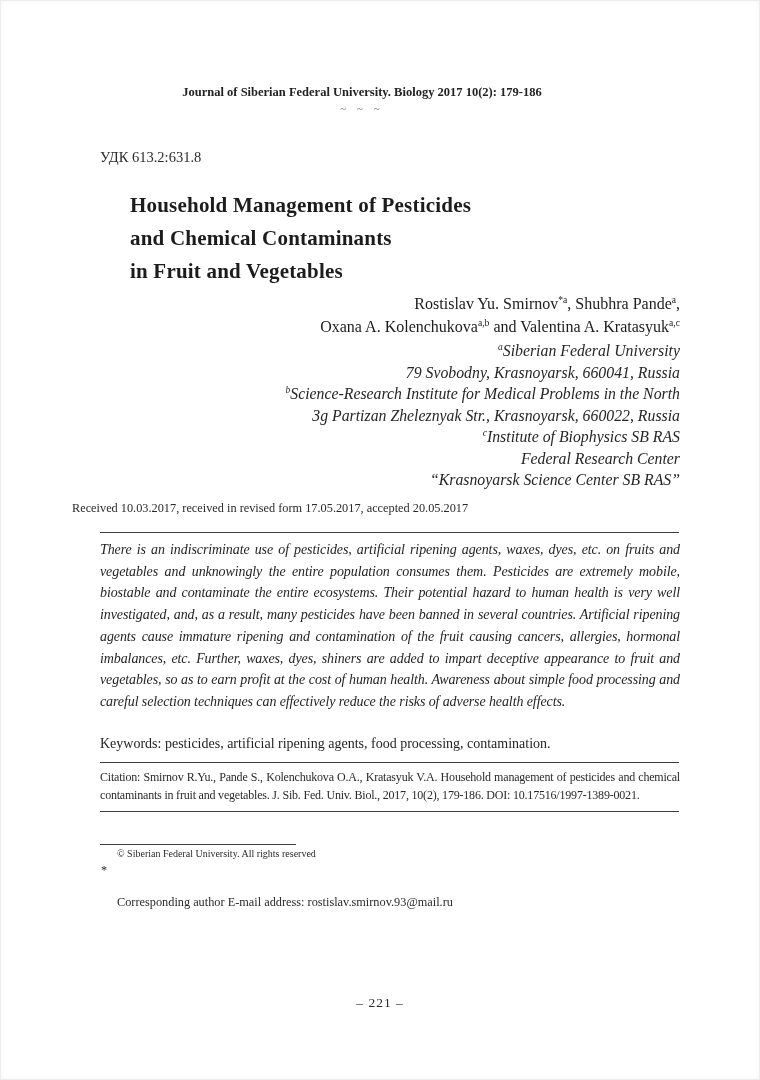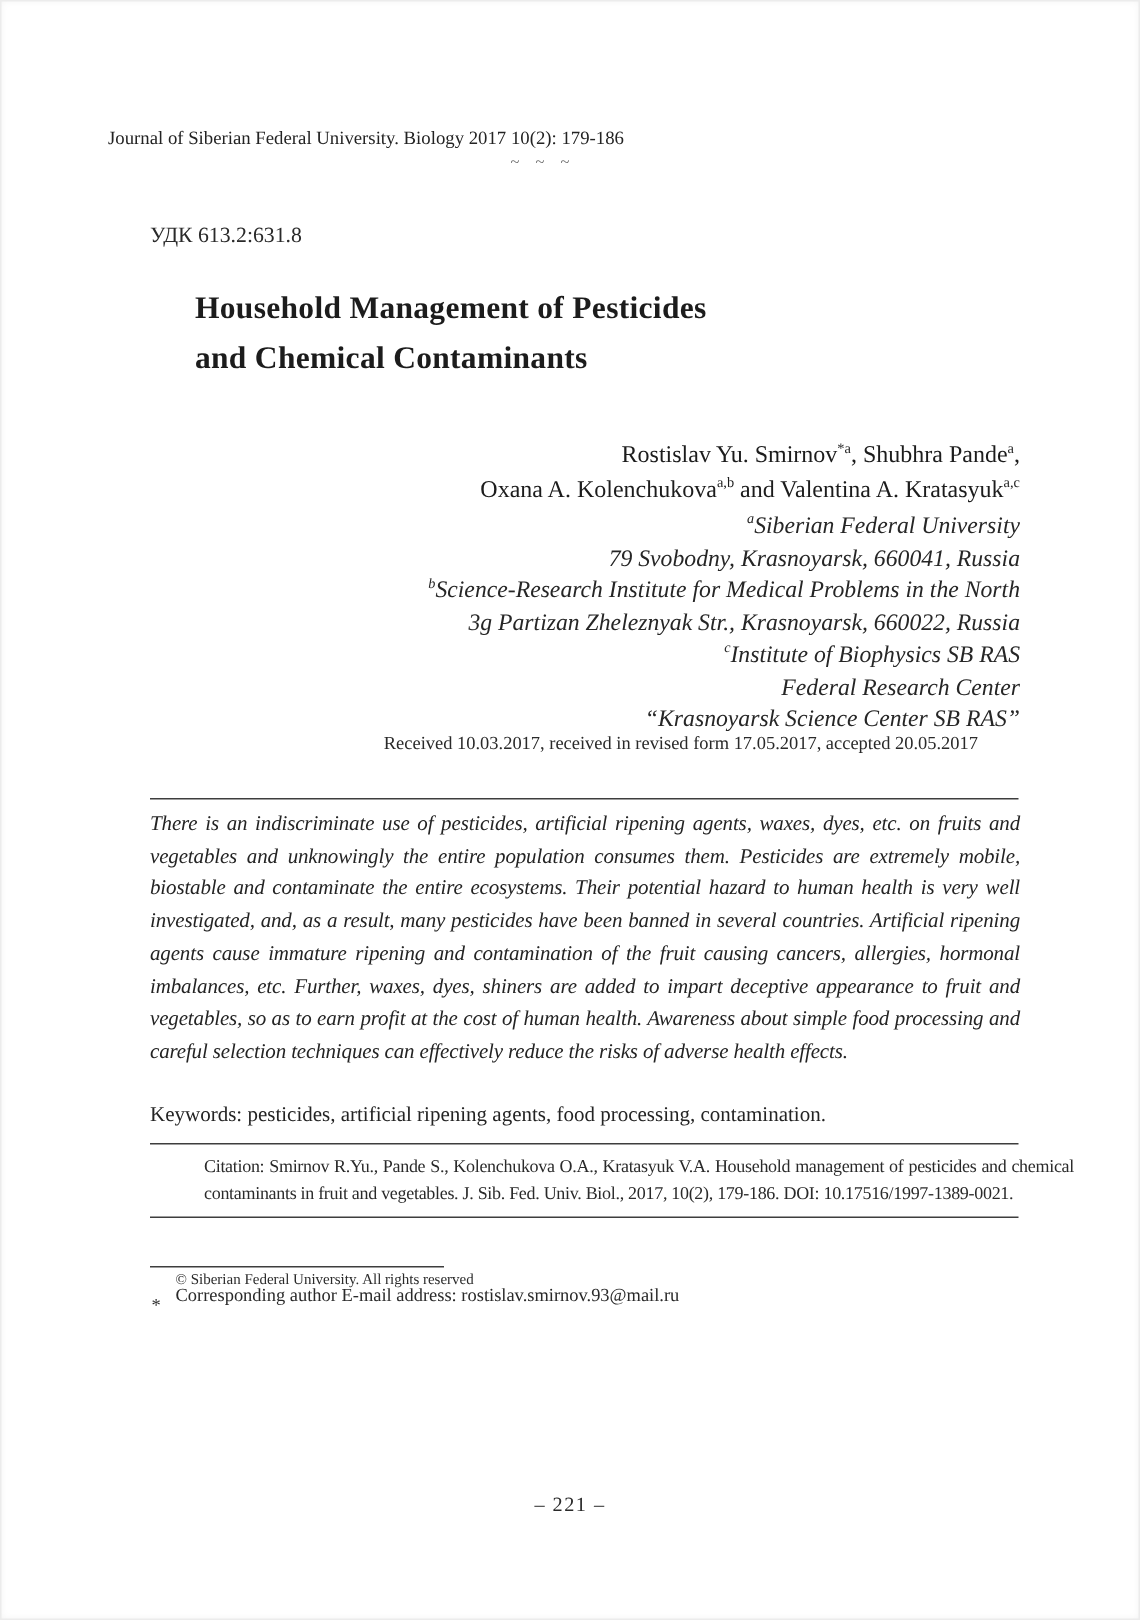--- a/index.html
+++ b/index.html
@@ -7,21 +7,21 @@
     position:relative;
     width:760px;height:1080px;
     background:#ffffff;
     font-family:"Liberation Serif","DejaVu Serif",serif;
     color:#262626;
     box-shadow:inset 0 0 0 1px #ececec, inset 0 0 6px rgba(0,0,0,0.06);
     overflow:hidden;
   }
   .journal-header{
     position:absolute;left:72px;top:85px;width:580px;
-    text-align:left;font-size:12.5px;color:#232323;
+    text-align:center;font-size:12.5px;color:#232323;font-weight:bold;
   }
   .ornament{
     position:absolute;left:72px;top:102px;width:580px;
     text-align:center;font-size:11px;color:#6a6a6a;letter-spacing:4px;
   }
   .udc{
     position:absolute;left:100px;top:149px;
     font-size:14.5px;color:#2a2a2a;
   }
   .title{
@@ -32,64 +32,65 @@
   }
   .authors{
     position:absolute;left:100px;top:293px;width:580px;
     text-align:right;font-size:16px;font-weight:normal;line-height:22.5px;color:#1c1c1c;
   }
   .affiliations{
     position:absolute;left:100px;top:340px;width:580px;
     text-align:right;font-style:italic;font-size:15.8px;line-height:21.5px;color:#262626;
   }
   .received{
-    position:absolute;left:72px;top:488px;width:580px;
-    text-align:right;font-size:12.3px;color:#2a2a2a;
+    position:absolute;left:72px;top:501px;width:580px;
+    text-align:left;font-size:12.3px;color:#2a2a2a;
   }
   .rule{position:absolute;left:100px;width:579px;border-top:1.6px solid #3d3d3d;height:0;}
   .rule-received{top:532px;}
   .abstract{
     position:absolute;left:100px;top:539px;width:580px;
     font-style:italic;font-size:14px;line-height:21.7px;
     text-align:justify;letter-spacing:-0.1px;color:#242424;
   }
   .keywords{
     position:absolute;left:100px;top:736px;width:580px;
     font-size:14px;color:#242424;
   }
   .rule-cit-top{top:762px;}
   .citation{
     position:absolute;left:100px;top:769px;width:580px;
     font-size:12px;line-height:17.5px;text-align:justify;
-    letter-spacing:-0.2px;color:#2a2a2a;margin-left:36px;
+    letter-spacing:-0.2px;color:#2a2a2a;
   }
   .rule-cit-bottom{top:811px;}
   .fn-rule{position:absolute;left:100px;top:844px;width:196px;border-top:1.2px solid #3d3d3d;height:0;}
   .fn-copy{position:absolute;left:117px;top:848px;font-size:10px;color:#2a2a2a;font-family:Liberation Serif, serif;}
   .fn-star{position:absolute;left:101px;top:863px;font-size:12.3px;color:#2a2a2a;}
-  .fn-corr{position:absolute;left:117px;top:856px;font-size:12.3px;color:#2a2a2a;}
+  .fn-corr{position:absolute;left:117px;top:895px;font-size:12.3px;color:#2a2a2a;}
   .pageno{
     position:absolute;left:0;top:995px;width:760px;
     text-align:center;font-size:13.5px;color:#2a2a2a;letter-spacing:1px;
   }
   sup{font-size:0.6em;line-height:0;vertical-align:super;letter-spacing:0;}
 </style>
 </head>
 <body>
 
 <div class="page">
 
   <div class="journal-header">Journal of Siberian Federal University. Biology 2017 10(2): 179-186</div>
   <div class="ornament">~ ~ ~</div>
 
   <div class="udc">УДК 613.2:631.8</div>
 
   <div class="title">
       <div>Household Management of Pesticides</div>
       <div>and Chemical Contaminants</div>
+      <div>in Fruit and Vegetables</div>
     </div>
 
   <div class="authors">
       <div><span>Rostislav Yu. Smirnov</span><sup>*a</sup><span>, Shubhra Pande</span><sup>a</sup><span>,</span></div>
       <div><span>Oxana A. Kolenchukova</span><sup>a,b</sup><span> and Valentina A. Kratasyuk</span><sup>a,c</sup></div>
     </div>
 
   <div class="affiliations">
       <div><sup>a</sup><span>Siberian Federal University</span></div>
       <div><span>79 Svobodny, Krasnoyarsk, 660041, Russia</span></div>

